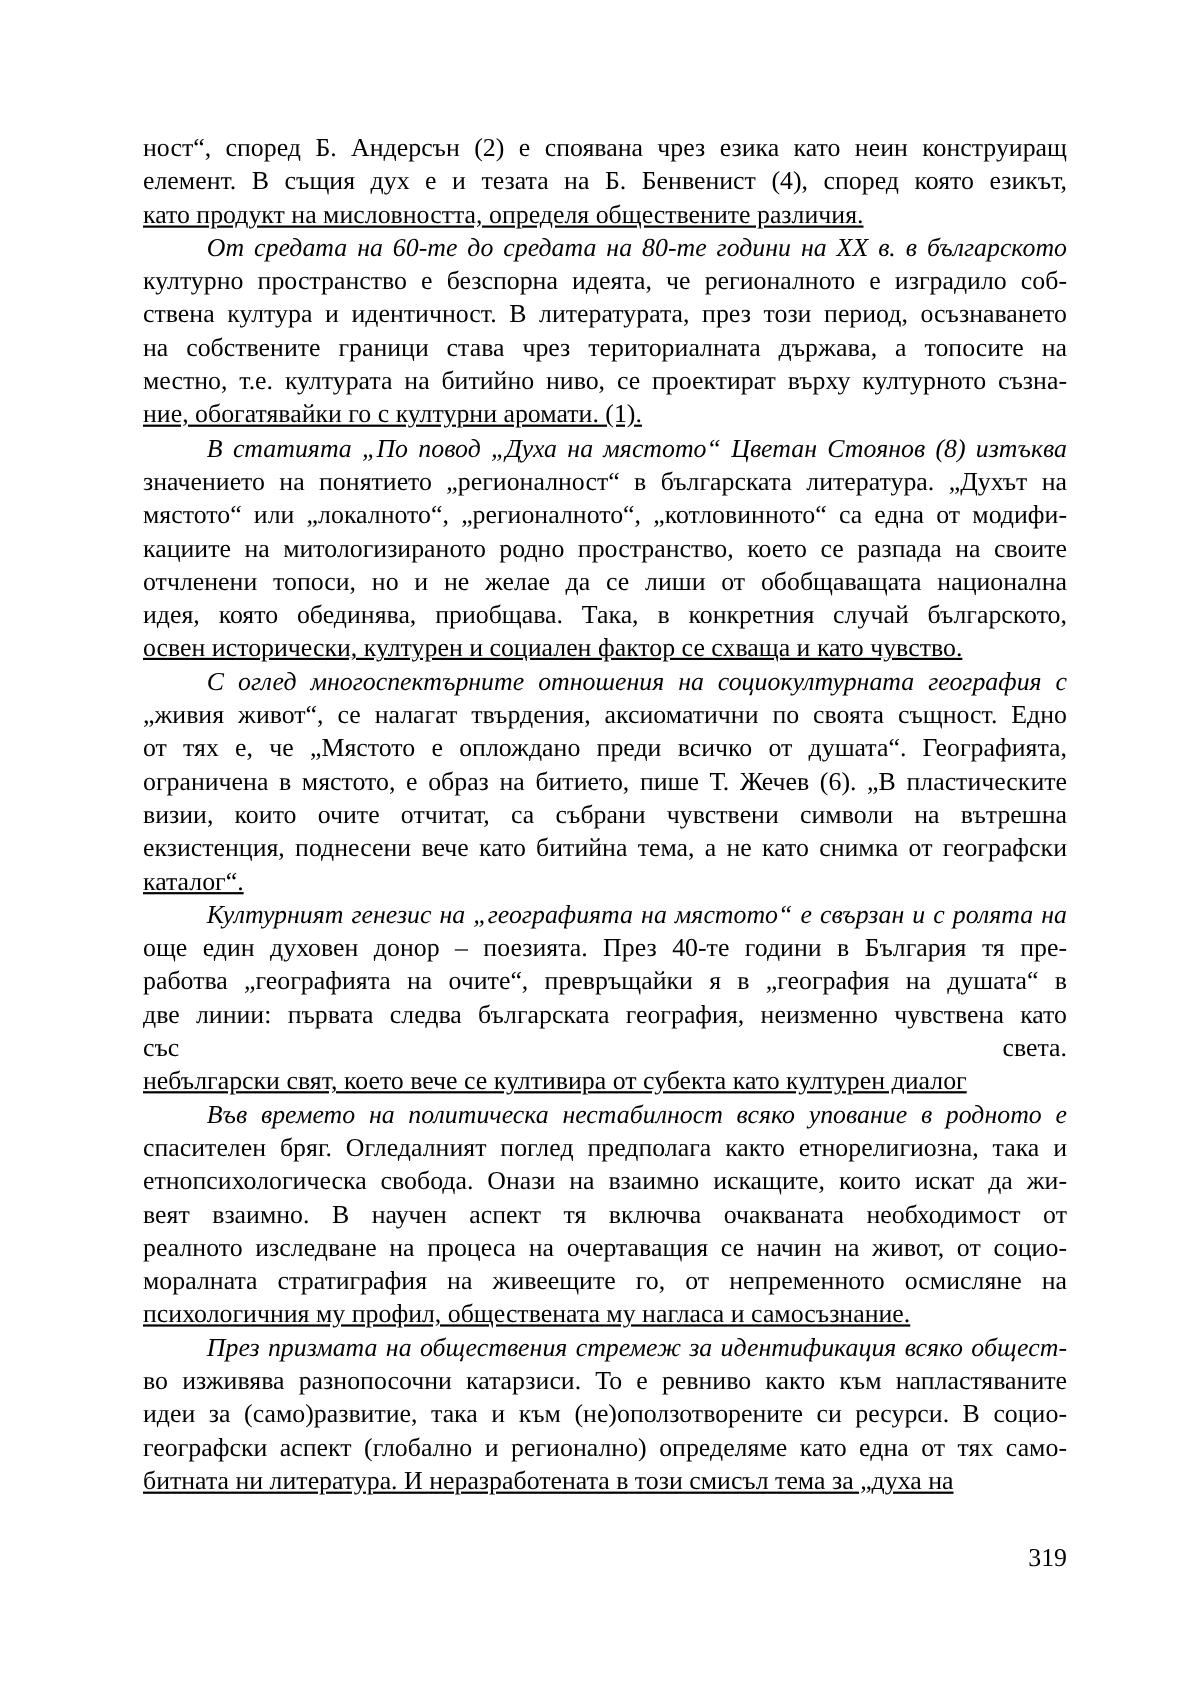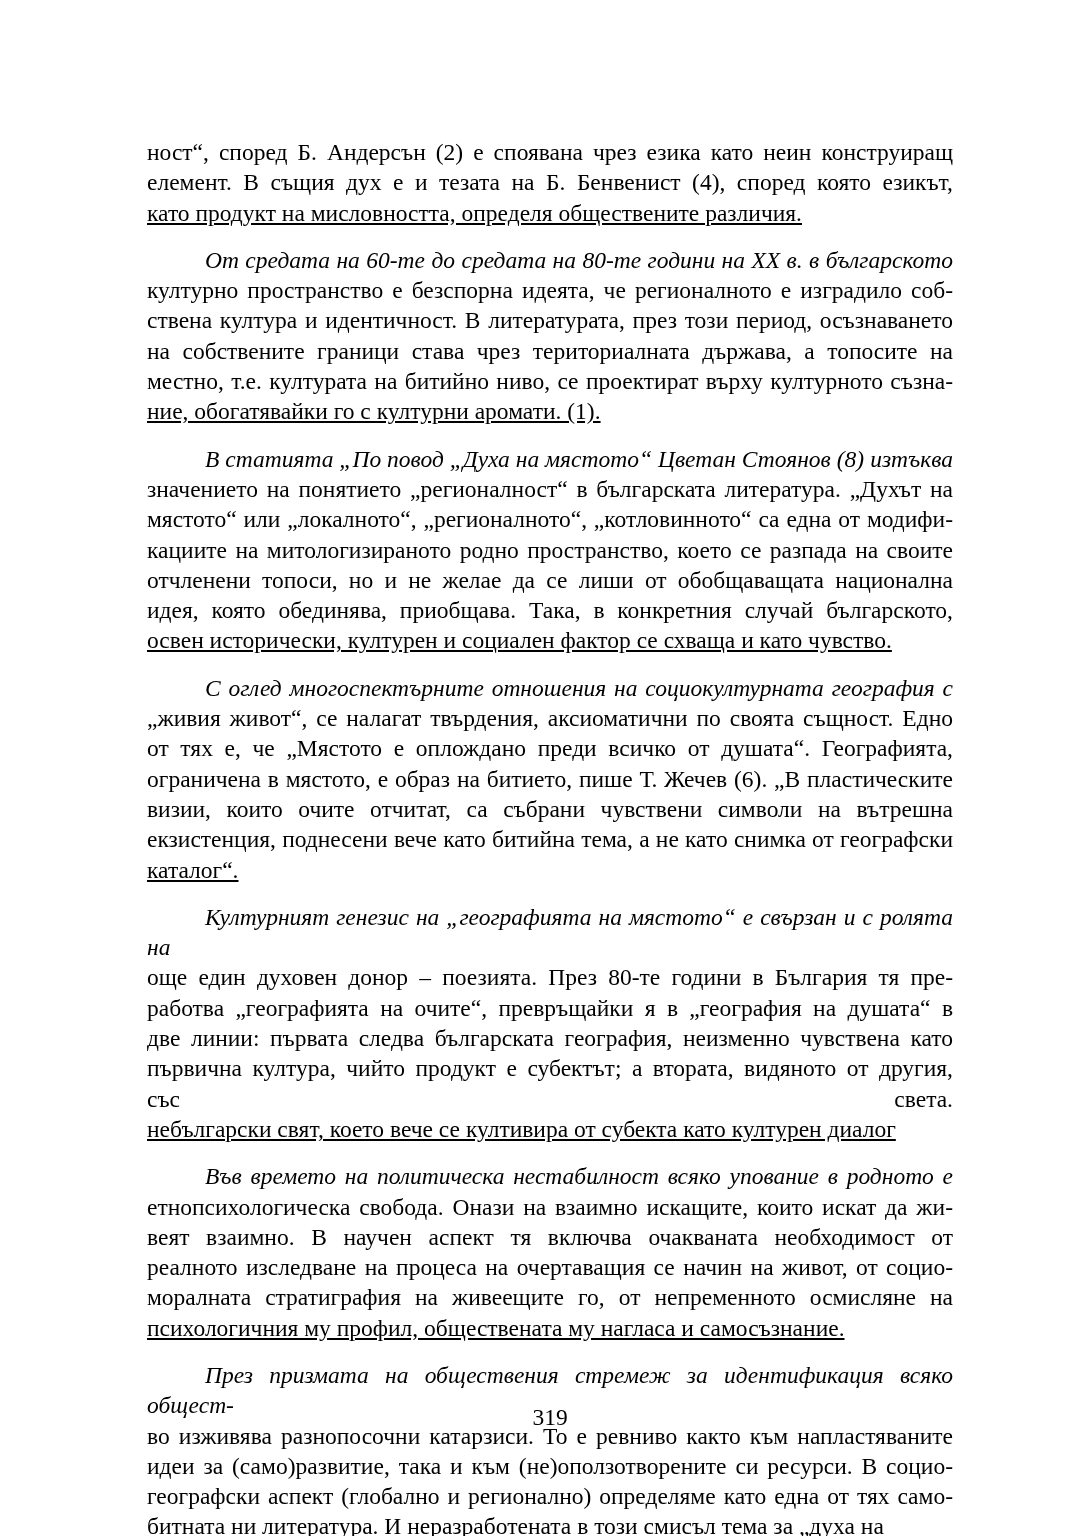--- a/index.html
+++ b/index.html
@@ -18,33 +18,33 @@
     overflow: hidden;
   }
   .text-block {
     position: absolute;
     left: 130px;
     top: 120px;
     width: 840px;
     font-size: 23.5px;
     line-height: 30.3px;
   }
-  .para { margin: 17px; }
+  .para { margin: 0; }
   .line {
     text-align: justify;
     text-align-last: justify;
   }
   .para .line:last-child { text-align-last: left; text-decoration: underline; }
   .para.indent .line:first-child { text-indent: 58px; font-style: italic; }
   .page-number {
     position: absolute;
     left: 130px;
     top: 1402px;
     width: 840px;
-    text-align: center;
+    text-align: right;
     font-size: 23.5px;
     line-height: 30px;
   }
 </style>
 </head>
 <body>
 
 <div class="page">
   <div class="text-block">
     <div class="para">
@@ -73,29 +73,29 @@
         <div class="line">С оглед многоспектърните отношения на социокултурната география с</div>
         <div class="line">„живия живот“, се налагат твърдения, аксиоматични по своята същност. Едно</div>
         <div class="line">от тях е, че „Мястото е оплождано преди всичко от душата“. Географията,</div>
         <div class="line">ограничена в мястото, е образ на битието, пише Т. Жечев (6). „В пластическите</div>
         <div class="line">визии, които очите отчитат, са събрани чувствени символи на вътрешна</div>
         <div class="line">екзистенция, поднесени вече като битийна тема, а не като снимка от географски</div>
         <div class="line">каталог“.</div>
       </div>
     <div class="para indent">
         <div class="line">Културният генезис на „географията на мястото“ е свързан и с ролята на</div>
-        <div class="line">още един духовен донор – поезията. През 80-те години в България тя пре-</div>
+        <div class="line">още един духовен донор – поезията. През 40-те години в България тя пре-</div>
         <div class="line">работва „географията на очите“, превръщайки я в „география на душата“ в</div>
         <div class="line">две линии: първата следва българската география, неизменно чувствена като</div>
-        <div class="line">първична култура, чийто продукт е субектът; а втората, видяното от другия,</div>
         <div class="line">със света.</div>
         <div class="line">небългарски свят, което вече се култивира от субекта като културен диалог</div>
       </div>
     <div class="para indent">
         <div class="line">Във времето на политическа нестабилност всяко упование в родното е</div>
+        <div class="line">спасителен бряг. Огледалният поглед предполага както етнорелигиозна, така и</div>
         <div class="line">етнопсихологическа свобода. Онази на взаимно искащите, които искат да жи-</div>
         <div class="line">веят взаимно. В научен аспект тя включва очакваната необходимост от</div>
         <div class="line">реалното изследване на процеса на очертаващия се начин на живот, от социо-</div>
         <div class="line">моралната стратиграфия на живеещите го, от непременното осмисляне на</div>
         <div class="line">психологичния му профил, обществената му нагласа и самосъзнание.</div>
       </div>
     <div class="para indent">
         <div class="line">През призмата на обществения стремеж за идентификация всяко общест-</div>
         <div class="line">во изживява разнопосочни катарзиси. То е ревниво както към напластяваните</div>
         <div class="line">идеи за (само)развитие, така и към (не)оползотворените си ресурси. В социо-</div>

